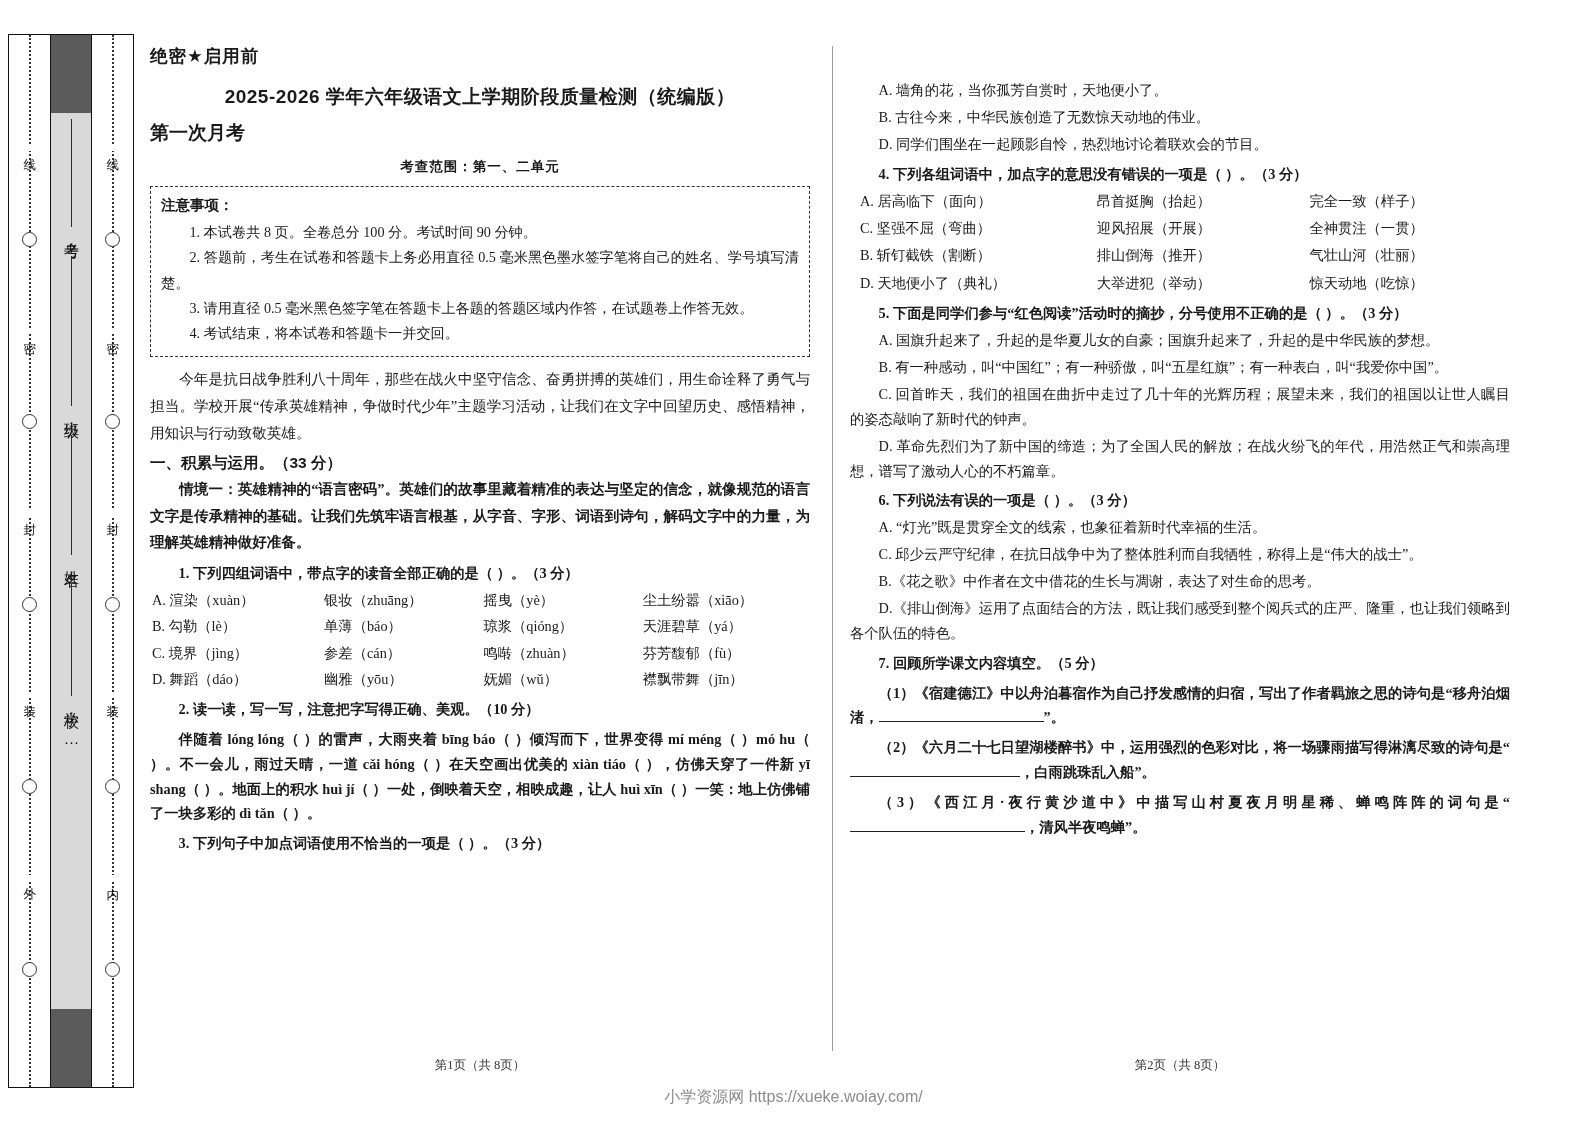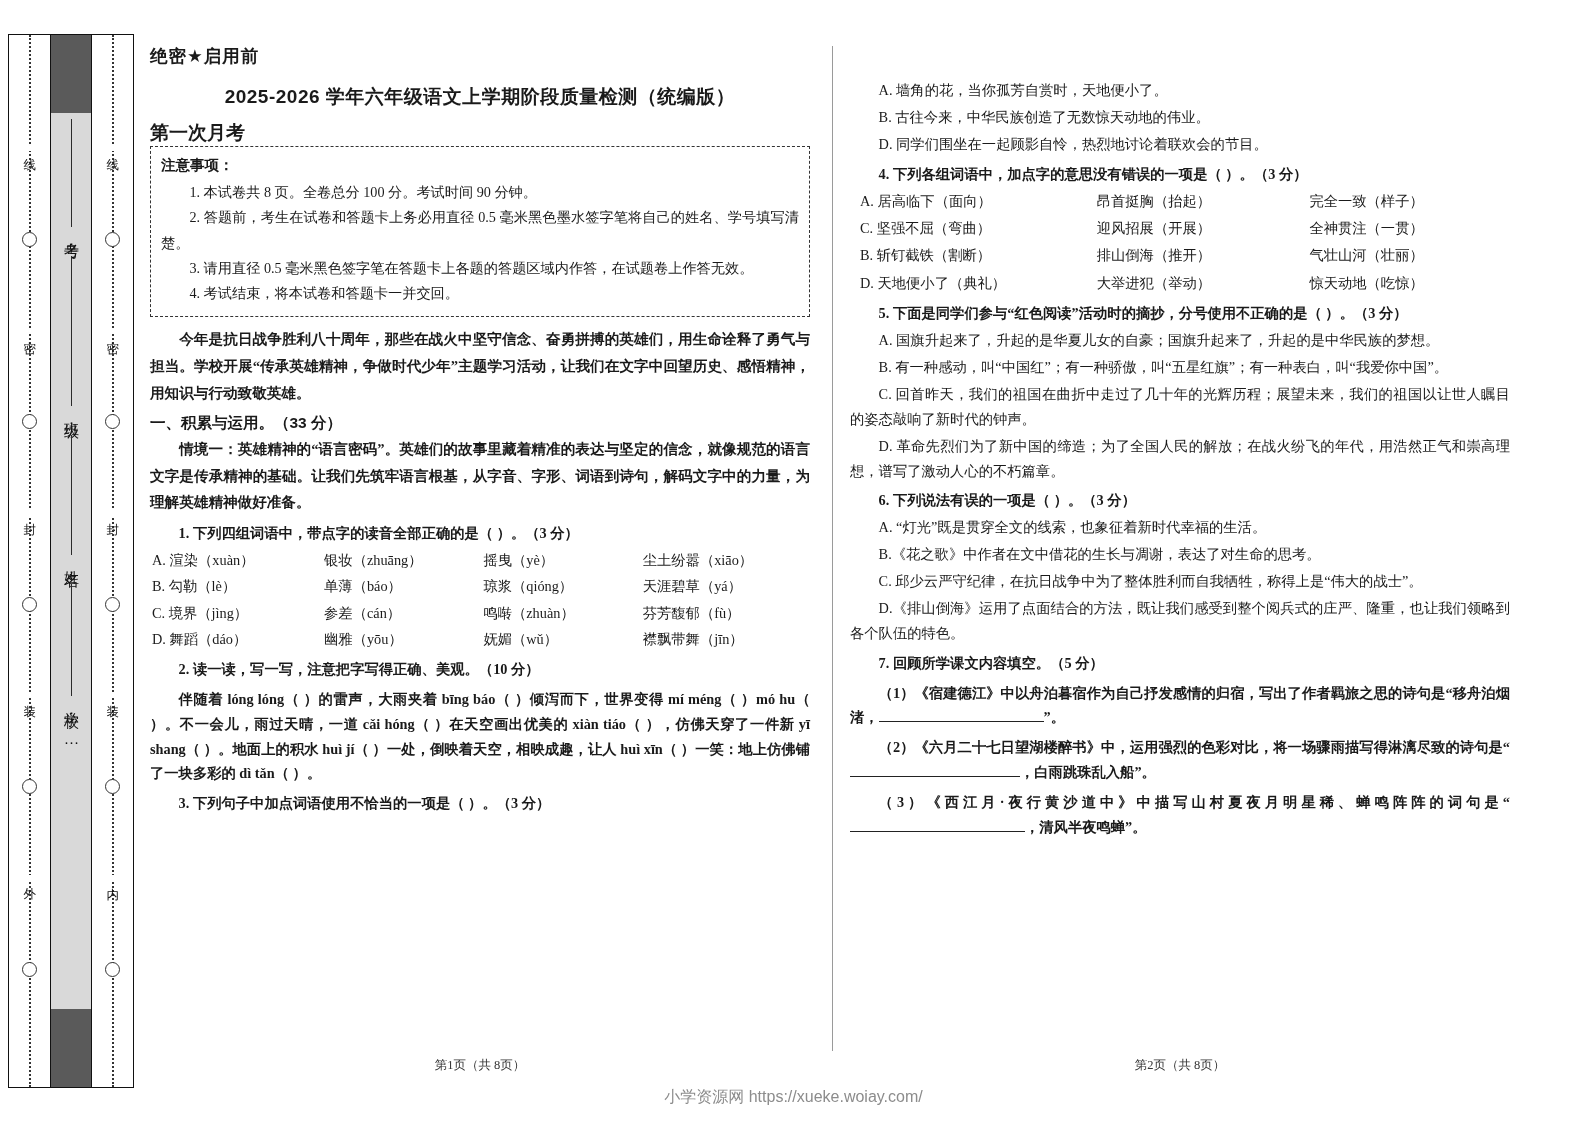--- a/index.html
+++ b/index.html
@@ -133,21 +133,21 @@
     font-size:14.5px;font-weight:bold;
     font-family:"Liberation Sans","DejaVu Sans",sans-serif;
     margin:0 0 5px 0;
   }
   .notice-p{
     font-size:14.2px;line-height:1.78;margin:0;
     text-indent:2em;text-align:justify;
   }
   .intro{
     font-size:14.6px;line-height:1.82;margin:9px 0 0 0;
-    text-indent:2em;text-align:justify;font-weight:bold;
+    text-indent:2em;text-align:justify;font-weight:normal;
   }
   .sec-h{
     font-size:15.5px;font-weight:bold;
     font-family:"Liberation Sans","DejaVu Sans",sans-serif;
     margin:7px 0 2px 0;
   }
   .scene{
     font-size:14.6px;line-height:1.82;margin:2px 0 0 0;
     text-indent:2em;text-align:justify;font-weight:bold;
   }
@@ -241,20 +241,21 @@
 
 <div id="sheet">
 
   <div id="col-divider"></div>
 
   <div id="col-left">
 
     <div class="secret">绝密★启用前</div>
     <div class="title1">2025-2026 学年六年级语文上学期阶段质量检测（统编版）</div>
     <div class="title2">第一次月考</div>
+    <div class="scope">考查范围：第一、二单元</div>
 
     <div id="notice">
       <div class="notice-h">注意事项：</div>
       <p class="notice-p">1. 本试卷共 8 页。全卷总分 100 分。考试时间 90 分钟。</p>
       <p class="notice-p">2. 答题前，考生在试卷和答题卡上务必用直径 0.5 毫米黑色墨水签字笔将自己的姓名、学号填写清楚。</p>
       <p class="notice-p">3. 请用直径 0.5 毫米黑色签字笔在答题卡上各题的答题区域内作答，在试题卷上作答无效。</p>
       <p class="notice-p">4. 考试结束，将本试卷和答题卡一并交回。</p>
     </div>
 
     <p class="intro">今年是抗日战争胜利八十周年，那些在战火中坚守信念、奋勇拼搏的英雄们，用生命诠释了勇气与担当。学校开展“传承英雄精神，争做时代少年”主题学习活动，让我们在文字中回望历史、感悟精神，用知识与行动致敬英雄。</p>
@@ -325,22 +326,22 @@
     </div>
 
     <p class="q">5. 下面是同学们参与“红色阅读”活动时的摘抄，分号使用不正确的是（        ）。（3 分）</p>
     <p class="opt">A. 国旗升起来了，升起的是华夏儿女的自豪；国旗升起来了，升起的是中华民族的梦想。</p>
     <p class="opt">B. 有一种感动，叫“中国红”；有一种骄傲，叫“五星红旗”；有一种表白，叫“我爱你中国”。</p>
     <p class="opt">C. 回首昨天，我们的祖国在曲折中走过了几十年的光辉历程；展望未来，我们的祖国以让世人瞩目的姿态敲响了新时代的钟声。</p>
     <p class="opt">D. 革命先烈们为了新中国的缔造；为了全国人民的解放；在战火纷飞的年代，用浩然正气和崇高理想，谱写了激动人心的不朽篇章。</p>
 
     <p class="q">6. 下列说法有误的一项是（        ）。（3 分）</p>
     <p class="opt">A. “灯光”既是贯穿全文的线索，也象征着新时代幸福的生活。</p>
+    <p class="opt">C. 邱少云严守纪律，在抗日战争中为了整体胜利而自我牺牲，称得上是“伟大的战士”。</p>
     <p class="opt">B.《花之歌》中作者在文中借花的生长与凋谢，表达了对生命的思考。</p>
-    <p class="opt">C. 邱少云严守纪律，在抗日战争中为了整体胜利而自我牺牲，称得上是“伟大的战士”。</p>
     <p class="opt">D.《排山倒海》运用了点面结合的方法，既让我们感受到整个阅兵式的庄严、隆重，也让我们领略到各个队伍的特色。</p>
 
     <p class="q">7. 回顾所学课文内容填空。（5 分）</p>
 
     <p class="q"><span>（1）《宿建德江》中以舟泊暮宿作为自己抒发感情的归宿，写出了作者羁旅之思的诗句是“移舟泊烟渚，</span><span class="blankline" style="width:165px"></span><span>”。</span></p>
 
     <p class="q"><span>（2）《六月二十七日望湖楼醉书》中，运用强烈的色彩对比，将一场骤雨描写得淋漓尽致的诗句是“</span><span class="blankline" style="width:170px"></span><span>，白雨跳珠乱入船”。</span></p>
 
     <p class="q"><span>（3）《西江月·夜行黄沙道中》中描写山村夏夜月明星稀、蝉鸣阵阵的词句是“</span><span class="blankline" style="width:175px"></span><span>，清风半夜鸣蝉”。</span></p>
 

